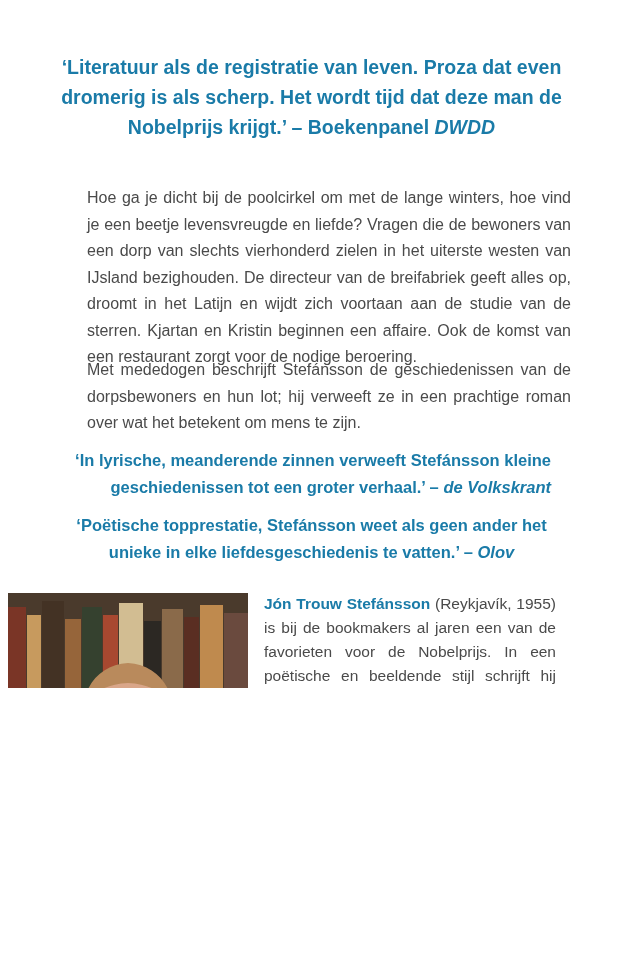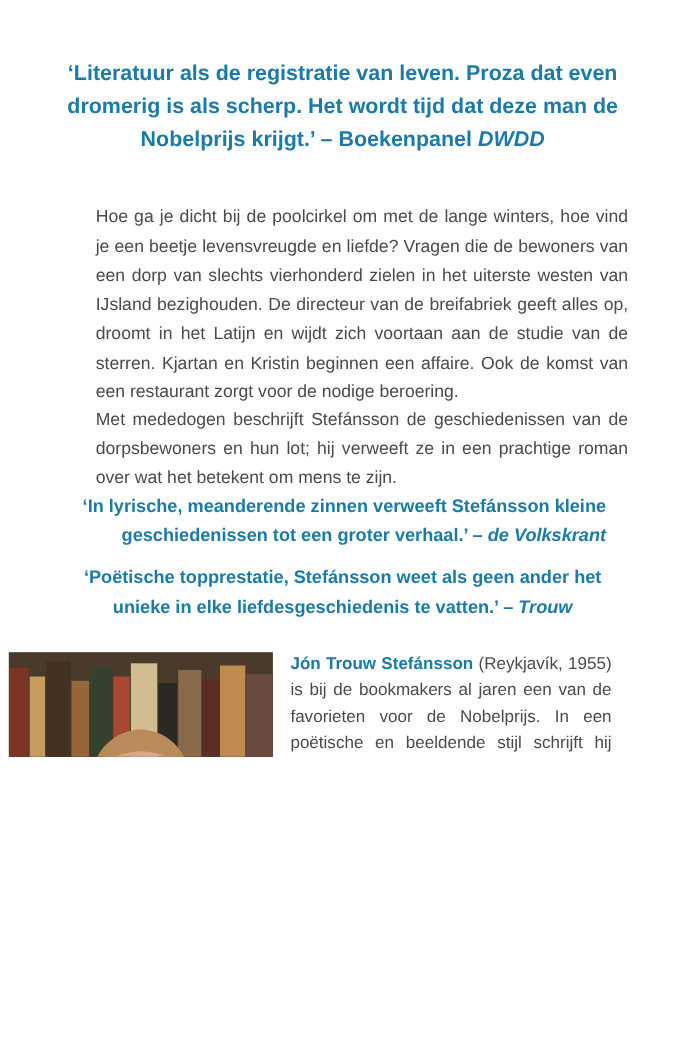--- a/index.html
+++ b/index.html
@@ -16,21 +16,21 @@
     font-size:19.5px;line-height:30px;font-weight:bold;
   }
   .quote-top .src{font-style:italic;}
 
   .body-par{
     position:absolute;left:70px;width:484px;margin:17px;
     color:var(--body-color);font-size:16px;line-height:26.5px;
     text-align:justify;
   }
   .p1{top:168px;}
-  .p2{top:352px;}
+  .p2{top:340px;}
 
   .quote-mid{
     position:absolute;left:72px;right:72px;
     text-align:center;color:var(--accent);
     font-size:16.5px;line-height:27px;font-weight:bold;
   }
   .quote-mid .src{font-style:italic;}
   .q-volkskrant{top:447px;text-align:right;}
   .q-trouw{top:512px;}
 
@@ -75,21 +75,21 @@
   <p class="body-par p1">Hoe ga je dicht bij de poolcirkel om met de lange winters, hoe vind je een beetje levensvreugde en liefde? Vragen die de bewoners van een dorp van slechts vierhonderd zielen in het uiterste westen van IJsland bezighouden. De directeur van de breifabriek geeft alles op, droomt in het Latijn en wijdt zich voortaan aan de studie van de sterren. Kjartan en Kristin beginnen een affaire. Ook de komst van een restaurant zorgt voor de nodige beroering.</p>
   <p class="body-par p2">Met mededogen beschrijft Stefánsson de geschiedenissen van de dorpsbewoners en hun lot; hij verweeft ze in een prachtige roman over wat het betekent om mens te zijn.</p>
 
   <div class="quote-mid q-volkskrant">
     <span>‘In lyrische, meanderende zinnen verweeft Stefánsson kleine geschiedenissen tot een groter verhaal.’ –</span>
     <span class="src">de Volkskrant</span>
   </div>
 
   <div class="quote-mid q-trouw">
     <span>‘Poëtische topprestatie, Stefánsson weet als geen ander het unieke in elke liefdesgeschiedenis te vatten.’ –</span>
-    <span class="src">Trouw</span>
+    <span class="src">Olov</span>
   </div>
 
   <div class="photo">
     <svg viewBox="0 0 240 347" width="240" height="347">
       <rect width="240" height="347" fill="#4a3a2c"></rect>
       <g>
         <rect x="0" y="14" width="18" height="82" fill="#7a3526"></rect>
         <rect x="19" y="22" width="14" height="74" fill="#c79a5e"></rect>
         <rect x="34" y="8" width="22" height="88" fill="#433224"></rect>
         <rect x="57" y="26" width="16" height="70" fill="#96653a"></rect>

